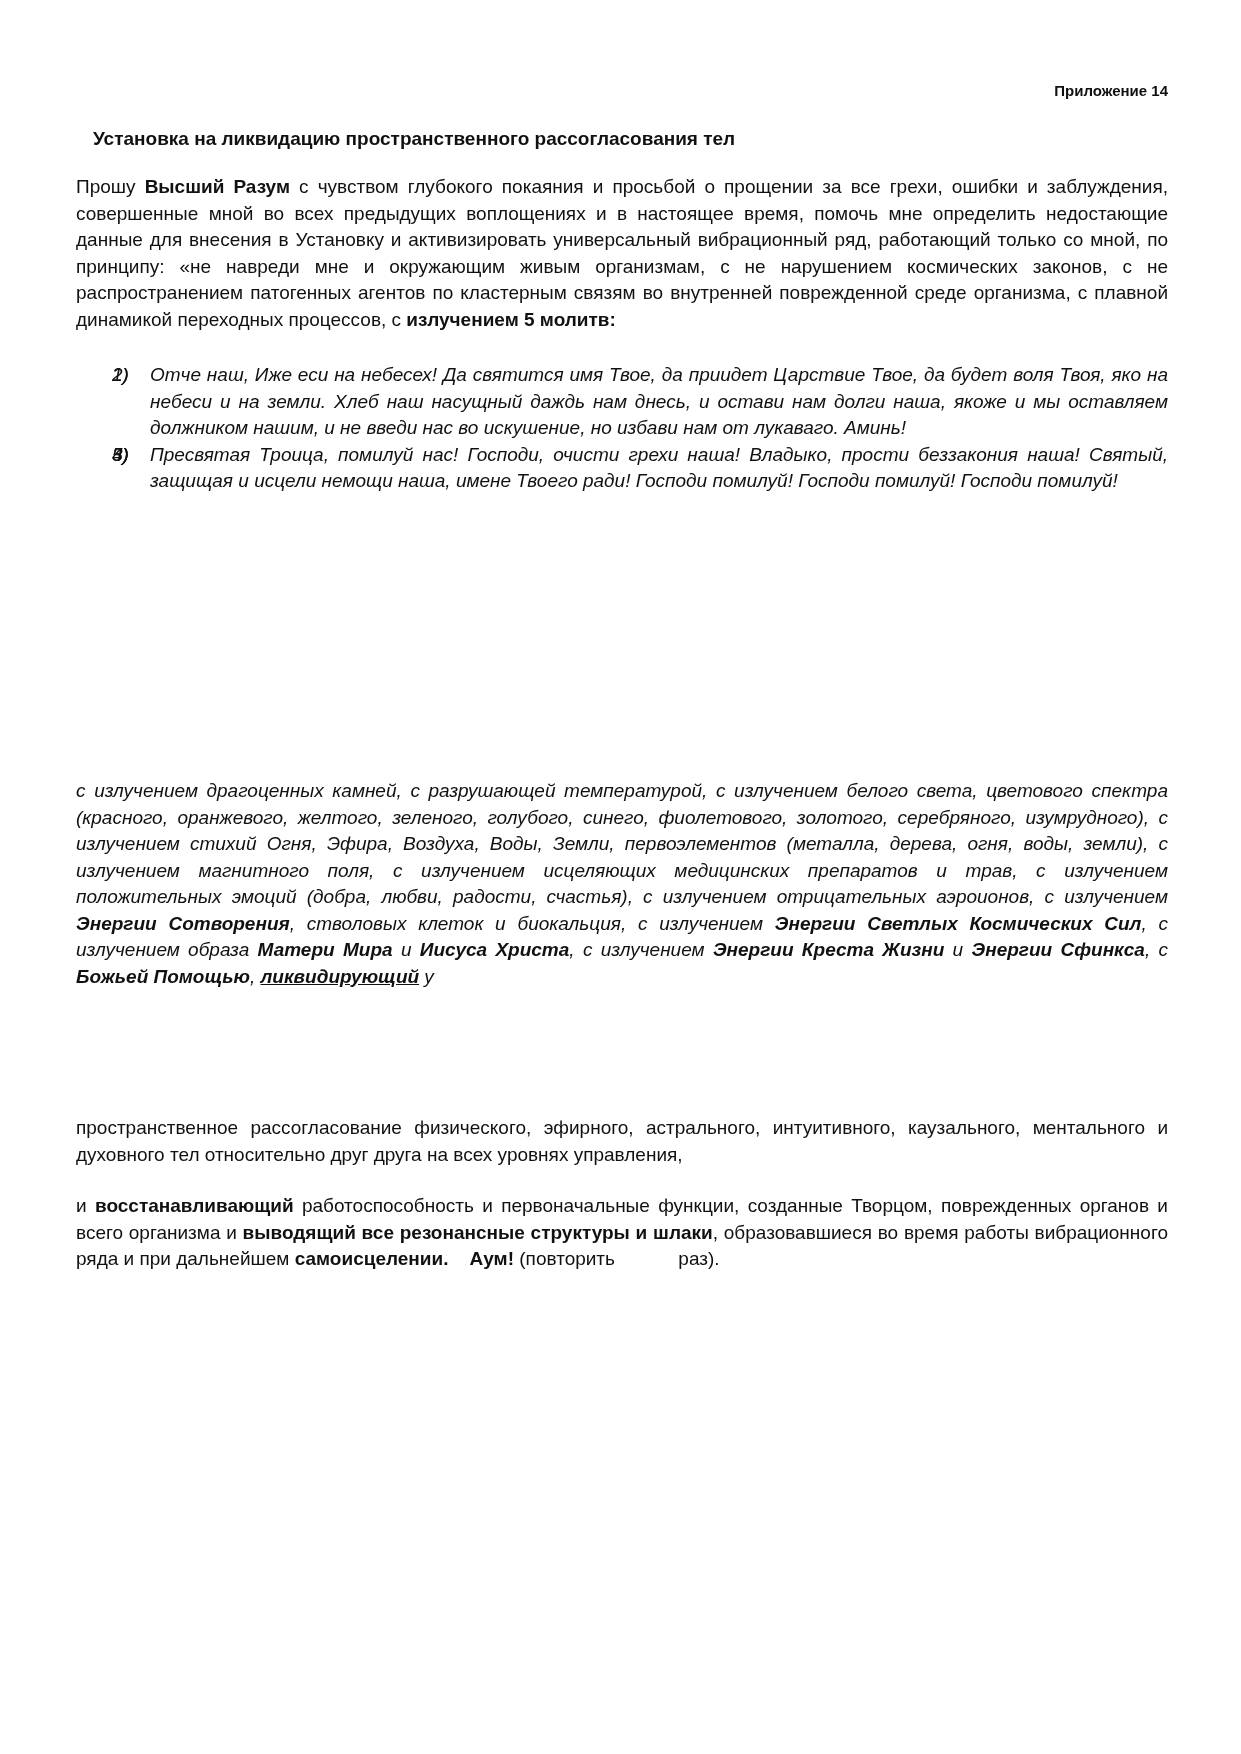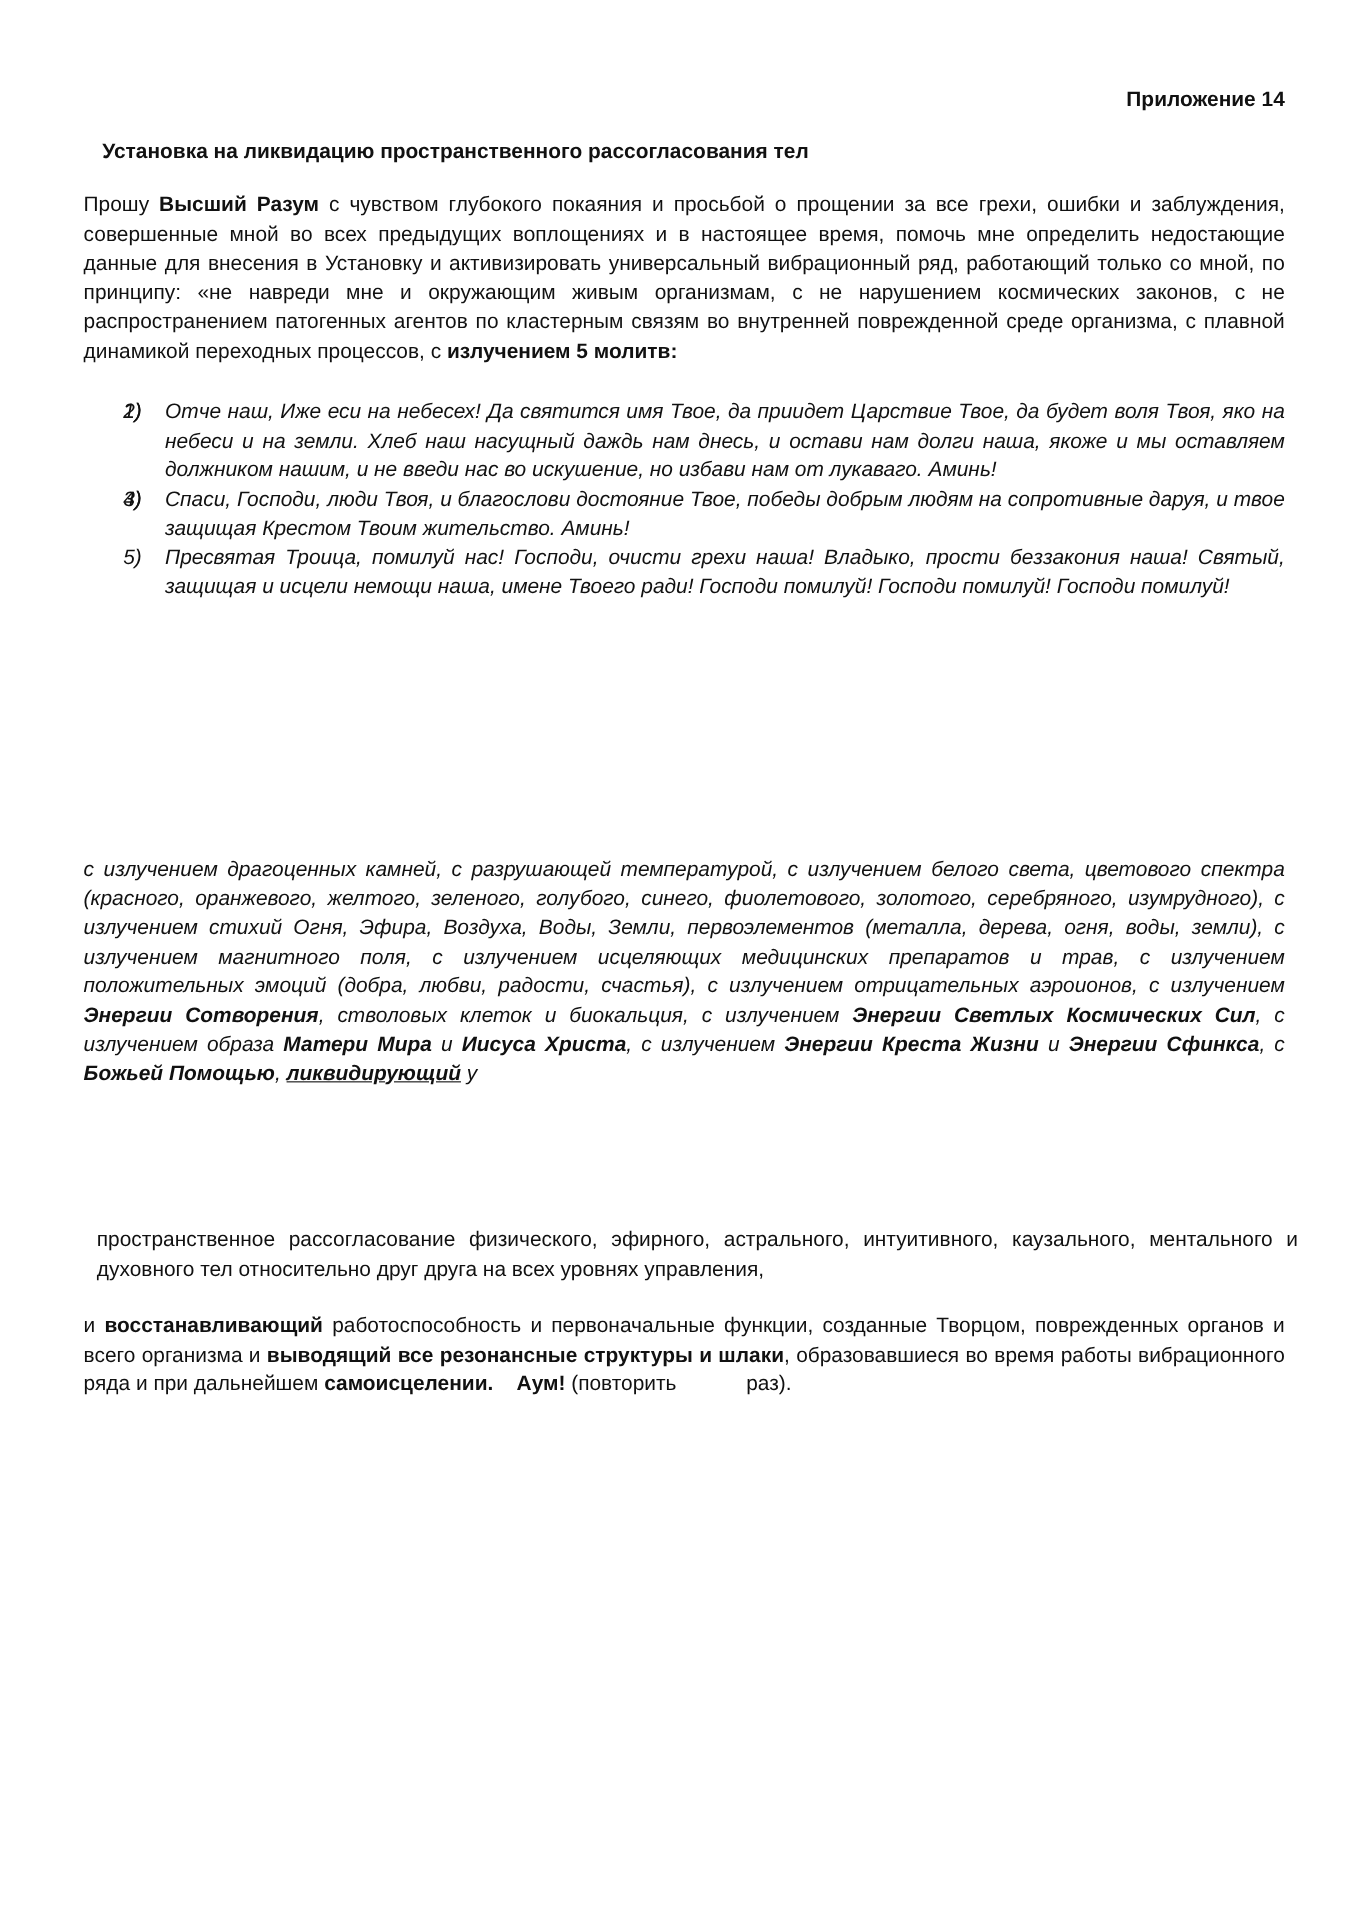--- a/index.html
+++ b/index.html
@@ -1,46 +1,46 @@
 <!DOCTYPE html>
 <html><head>
 <meta charset="utf-8">
 <style>
   html, body { margin:0; padding:0; background:#ffffff; }
   body { width:1241px; height:1754px; position:relative; overflow:hidden;
          font-family:"Liberation Sans", sans-serif; color:#111; }
   .page { position:absolute; left:76px; top:0; width:1092px; font-size:19px; line-height:26.5px; }
-  .appendix { position:absolute; top:78px; right:0; font-weight:bold; font-size:19px; }
+  .appendix { position:absolute; top:78px; right:0; font-weight:bold; font-size:15px; }
   .title { position:absolute; top:126px; left:17px; font-weight:bold; font-size:19px; }
   .p1 { position:absolute; top:174px; left:0; width:1092px; text-align:justify; }
   .prayers { position:absolute; top:362px; left:0; width:1092px; margin:0; padding:0; list-style:none; font-style:italic; }
   .prayers li { position:relative; padding-left:74px; text-align:justify; }
   .prayers li .num { position:absolute; left:36px; top:0; }
   .p2 { position:absolute; top:778px; left:0; width:1092px; text-align:justify;font-style:italic; }
-  .p3 { position:absolute; top:1115px; left:12px; width:1092px; text-align:justify; }
+  .p3 { position:absolute; top:1115px; left:0; width:1092px; text-align:justify; }
   .p4 { position:absolute; top:1193px; left:0; width:1092px; text-align:justify; }
   b { font-weight:bold; }
   .u { text-decoration:underline; font-weight:bold; }
 </style>
 </head>
 <body>
 
 <div class="page">
   <div class="appendix">Приложение 14</div>
   <div class="title">Установка на ликвидацию пространственного рассогласования тел</div>
 
   <p class="p1" style="margin:0;">
     <span>Прошу </span><b>Высший Разум</b><span> с чувством глубокого покаяния и просьбой о прощении за все грехи, ошибки и заблуждения, совершенные мной во всех предыдущих воплощениях и в настоящее время, помочь мне определить недостающие данные для внесения в Установку и активизировать универсальный вибрационный ряд, работающий только со мной, по принципу: «не навреди мне и окружающим живым организмам, с не нарушением космических законов, с не распространением  патогенных агентов по кластерным связям во внутренней поврежденной среде организма, с плавной динамикой переходных процессов, с </span><b>излучением 5 молитв:</b>
   </p>
 
   <ol class="prayers">
     <li><span class="num">1)</span></li>
     <li><span class="num">2)</span><span>Отче наш, Иже еси на небесех! Да святится имя Твое, да приидет Царствие Твое, да будет воля Твоя, яко на небеси и на земли. Хлеб наш насущный даждь нам днесь, и остави нам долги наша, якоже и мы оставляем должником нашим, и не введи нас во искушение, но избави нам от лукаваго. Аминь!</span></li>
     <li><span class="num">3)</span></li>
-    <li><span class="num">4)</span><span>Спаси, Господи, люди Твоя, и благослови достояние Твое, победы добрым людям на сопротивные даруя, и твое защищая Крестом Твоим жительство. Аминь!</span></li>
+    <li><span class="num">4)</span></li>
     <li><span class="num">5)</span><span>Пресвятая Троица, помилуй нас! Господи, очисти грехи наша! Владыко, прости беззакония наша! Святый, защищая и исцели немощи наша, имене Твоего ради! Господи помилуй! Господи помилуй! Господи помилуй!</span></li>
   </ol>
 
   <p class="p2" style="margin:0;">
     <span>с излучением драгоценных камней, с разрушающей температурой, с излучением белого света, цветового спектра (красного, оранжевого, желтого, зеленого, голубого, синего, фиолетового, золотого, серебряного, изумрудного), с излучением стихий Огня, Эфира, Воздуха, Воды, Земли, первоэлементов (металла, дерева, огня, воды, земли), с излучением магнитного поля, с излучением исцеляющих медицинских препаратов и трав, с излучением положительных эмоций (добра, любви, радости, счастья), с излучением отрицательных аэроионов, с излучением </span><b>Энергии Сотворения</b><span>, стволовых клеток и биокальция, с излучением </span><b>Энергии Светлых Космических Сил</b><span>, с излучением образа </span><b>Матери Мира</b><span> и </span><b>Иисуса Христа</b><span>, с излучением </span><b>Энергии Креста Жизни</b><span> и </span><b>Энергии Сфинкса</b><span>, с </span><b>Божьей Помощью</b><span>, </span><span class="u">ликвидирующий</span><span>  у</span>
   </p>
 
   <p class="p3" style="margin:0;">пространственное рассогласование физического, эфирного, астрального, интуитивного,   каузального, ментального и духовного тел относительно друг друга на всех уровнях управления,</p>
 
   <p class="p4" style="margin:0;">

